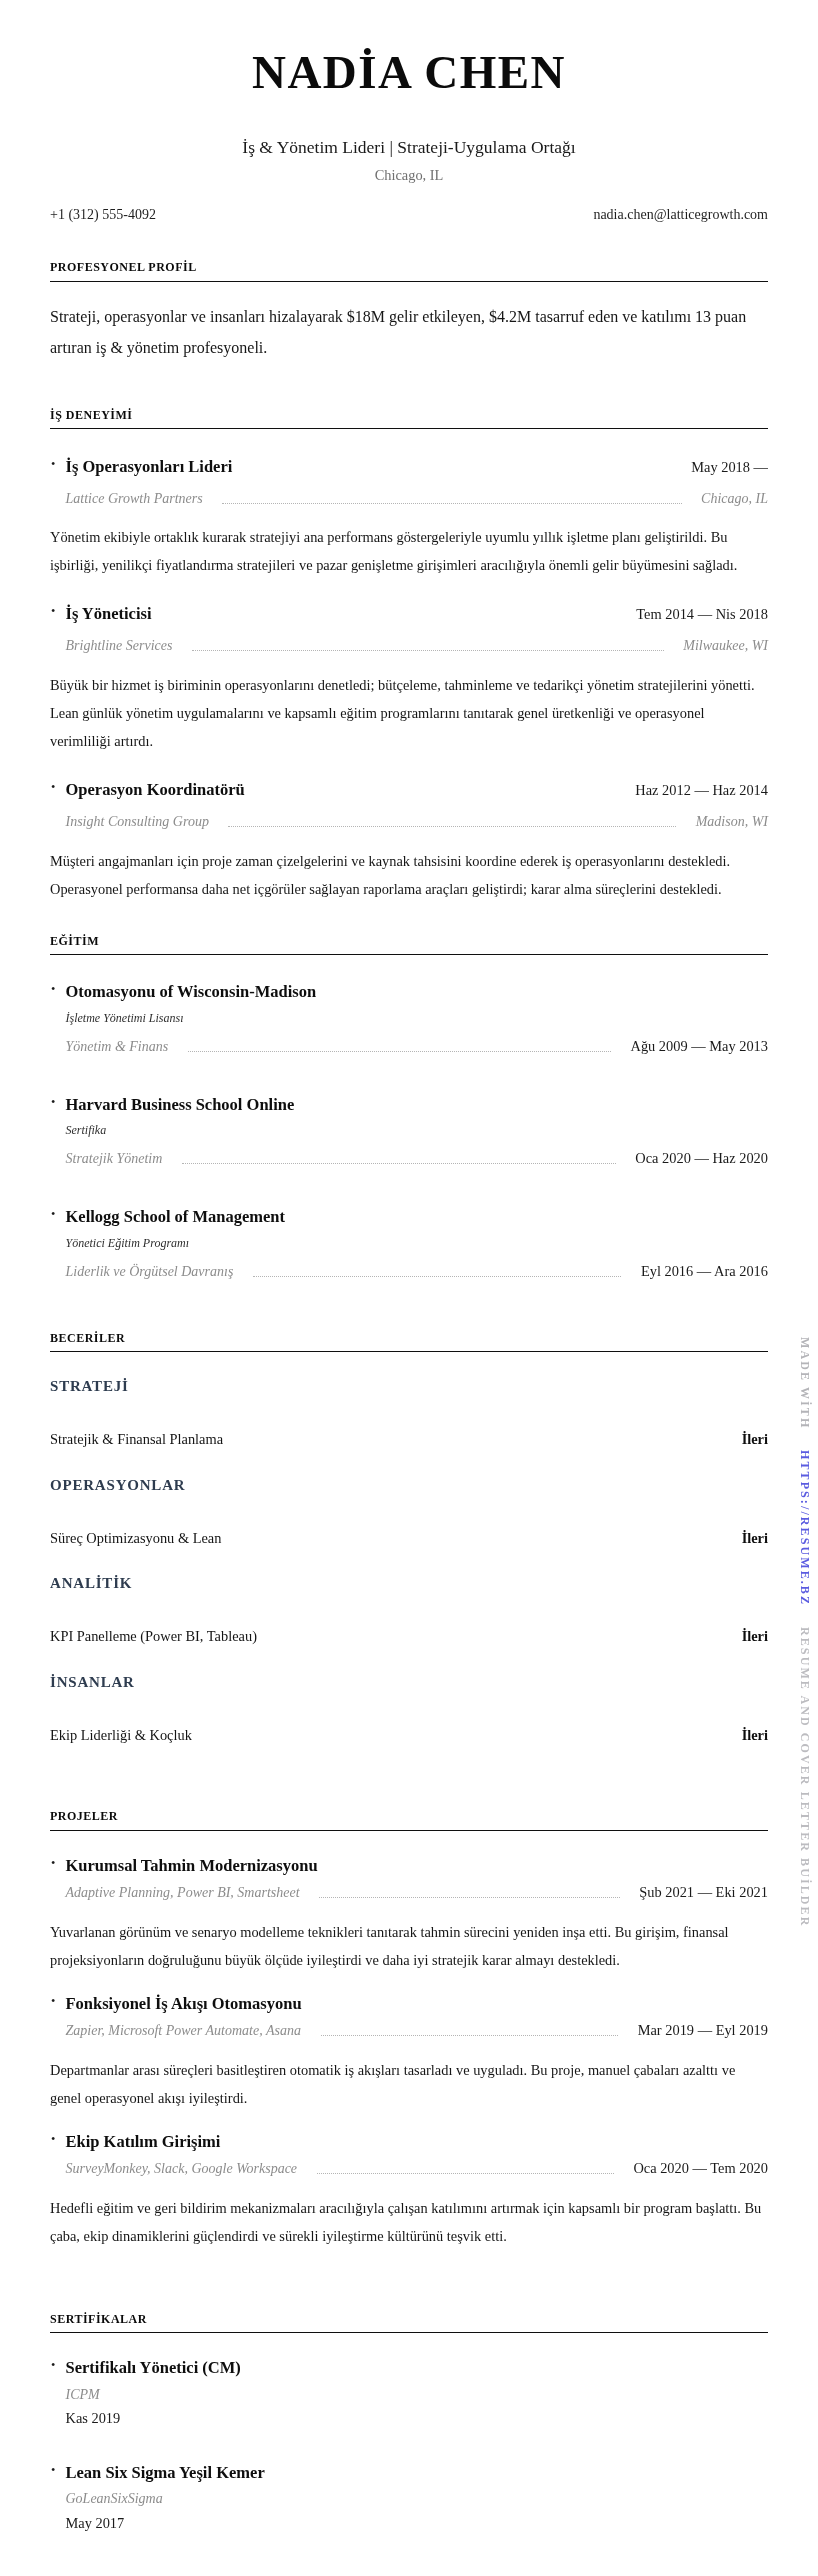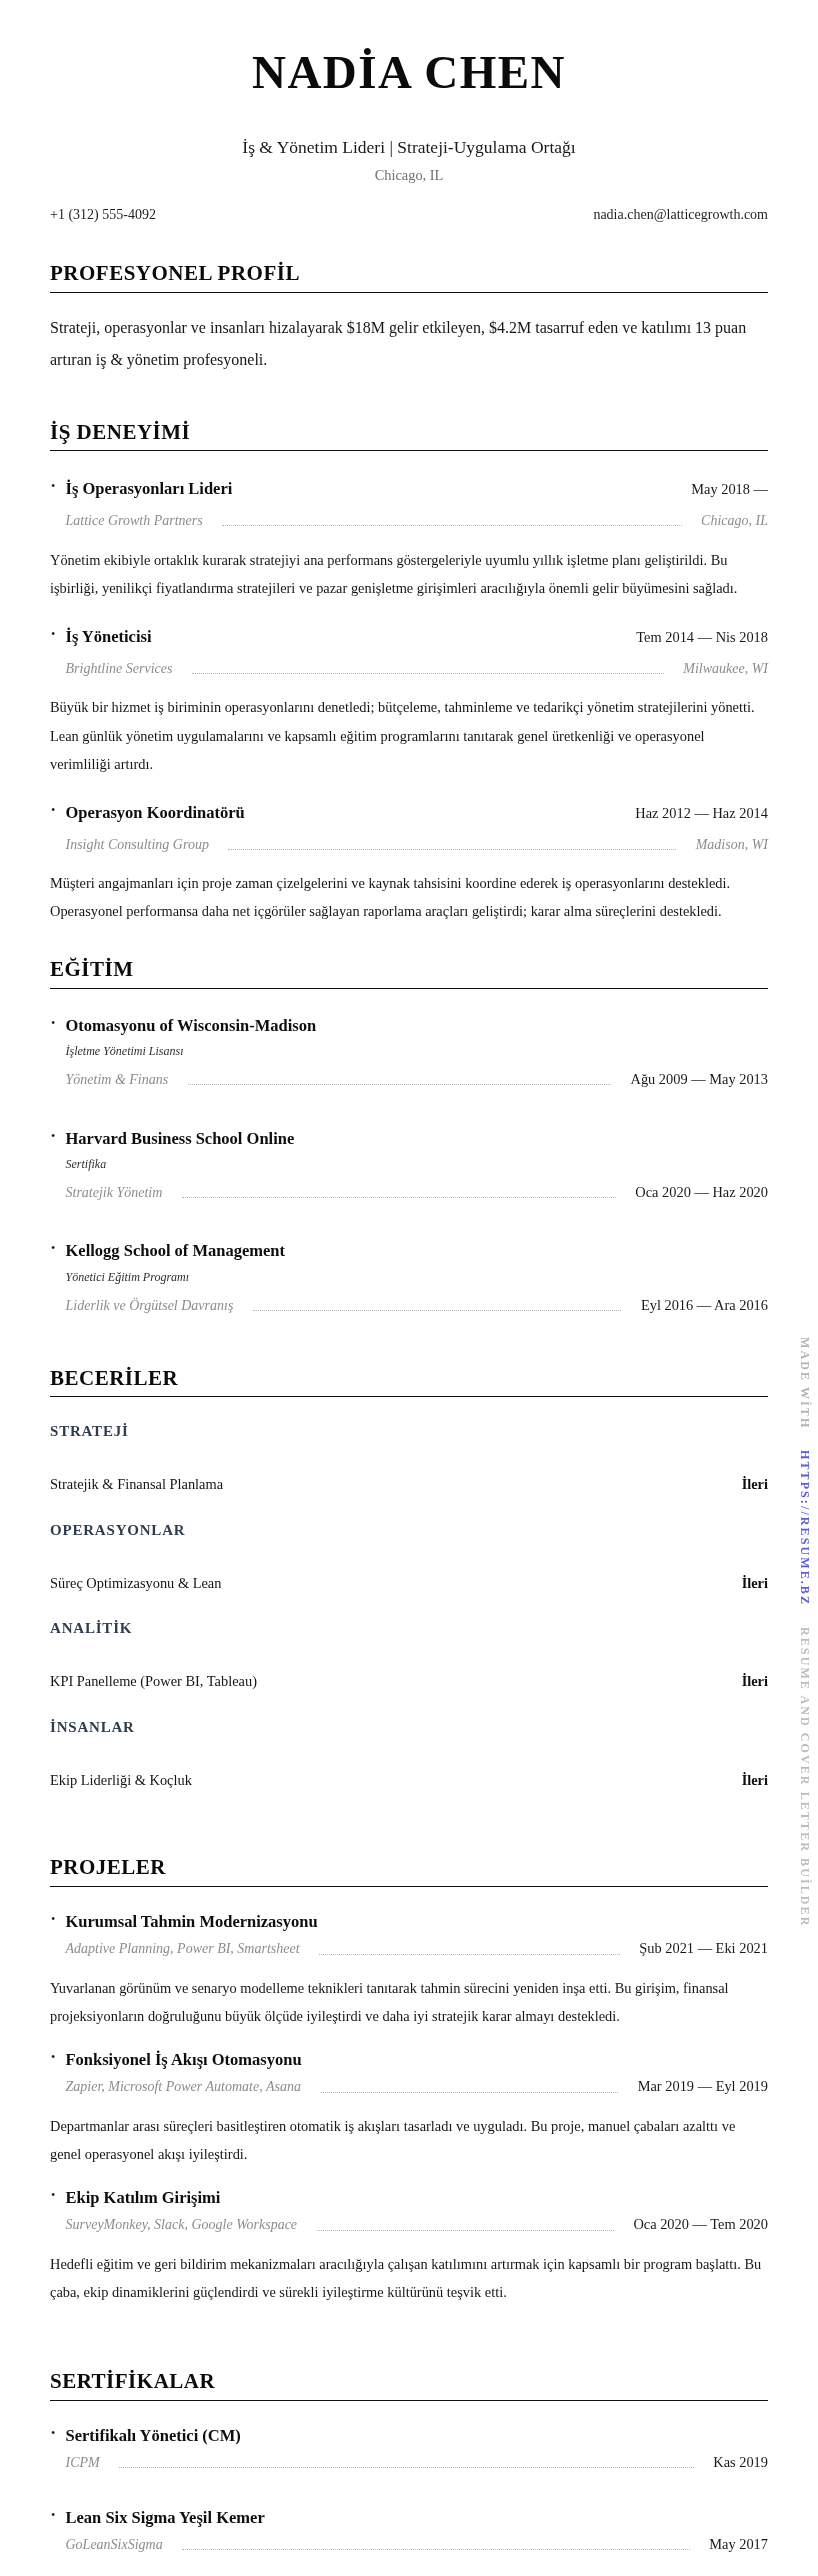--- a/index.html
+++ b/index.html
@@ -15,21 +15,21 @@
 
   
   .header{text-align:center;}
   .name{font-size:47px;font-weight:700;line-height:1.0;letter-spacing:1.5px;color:#0b0b0b;}
   .subtitle{font-size:17.5px;margin-top:40px;line-height:1.3;color:#1a1a1a;}
   .hdr-location{font-size:14.4px;margin-top:7.2px;line-height:1.3;color:#707070;}
   .contact-row{display:flex;justify-content:space-between;align-items:baseline;
     font-size:14px;line-height:1.3;margin-top:21.6px;color:#1f1f1f;text-align:right;}
 
   
-  h2.sec{font-size:21px;font-weight:700;letter-spacing:0.5px;line-height:1.25;
+  h2.sec{font-size:12px;font-weight:700;letter-spacing:0.5px;line-height:1.25;
     margin:0;color:#0b0b0b;}
   .rule{border-bottom:1.5px solid #101010;margin-top:5.2px;}
   .sec-profile h2{margin-top:36px;}
   .sec-experience h2{margin-top:44px;}
   .sec-education h2{margin-top:31px;}
   .sec-skills h2{margin-top:50px;}
   .sec-projects h2{margin-top:65px;}
   .sec-certs h2{margin-top:62px;}
   .sec-languages h2{margin-top:46px;}
 
@@ -66,21 +66,21 @@
   .skill-level{font-size:14.4px;font-weight:700;line-height:1.3;color:#0e0e0e;margin-top:23px;}
 
   
   .prj-item .sub-row{margin-top:7.2px;}
   .prj-item.first .entry-title-row{margin-top:24px;}
   .prj-item.next .entry-title-row{margin-top:18.5px;}
 
   
   .cert-item.first .entry-title-row{margin-top:24px;}
   .cert-item.next .entry-title-row{margin-top:34px;}
-  .cert-item .sub-row{margin-top:7.2px;}
+  .cert-item .sub-row{margin-top:7.2px;flex-direction:column;}
 
   
   .lang-row{display:flex;justify-content:space-between;align-items:baseline;margin-top:15.5px;}
   .lang-row.first{margin-top:26px;}
   .lang-name{font-size:14.4px;line-height:1.3;color:#6d28d9;}
   .lang-level{font-size:14.4px;font-weight:700;line-height:1.3;color:#0e0e0e;}
 
   
   .watermark{
     position:absolute;top:1337px;right:7.2px;

